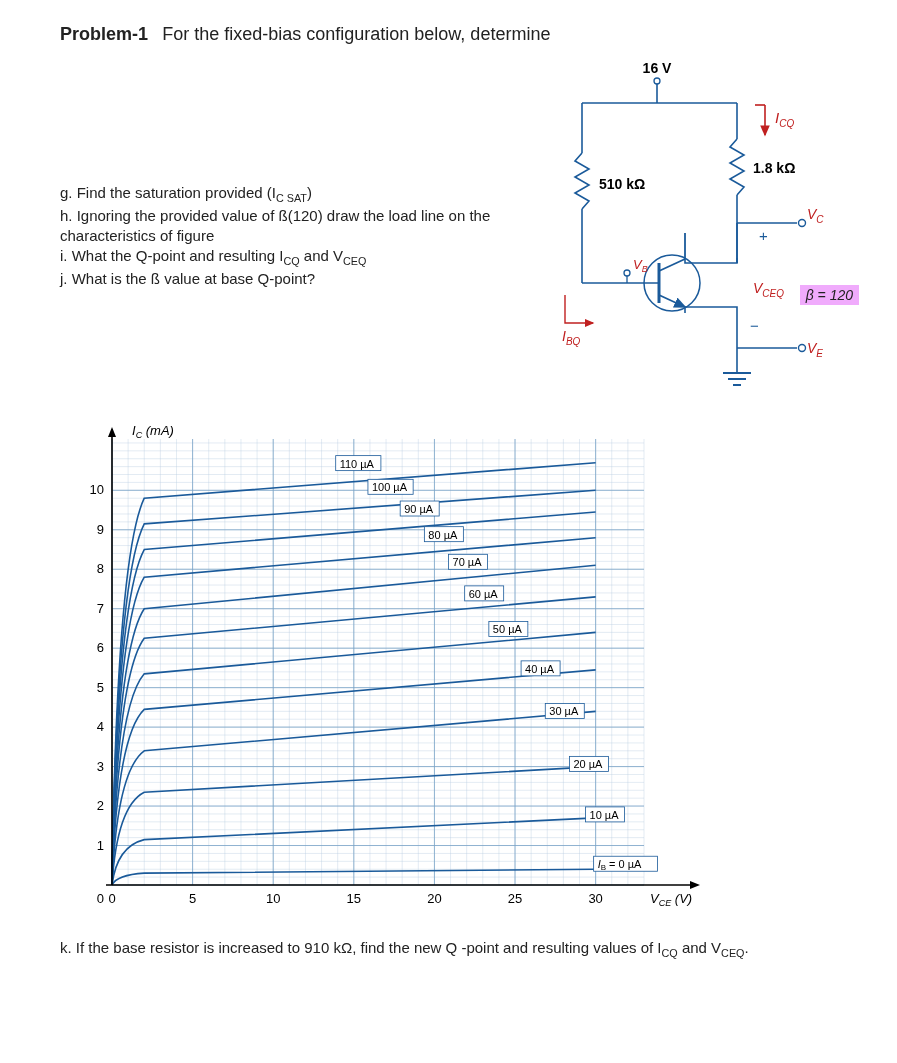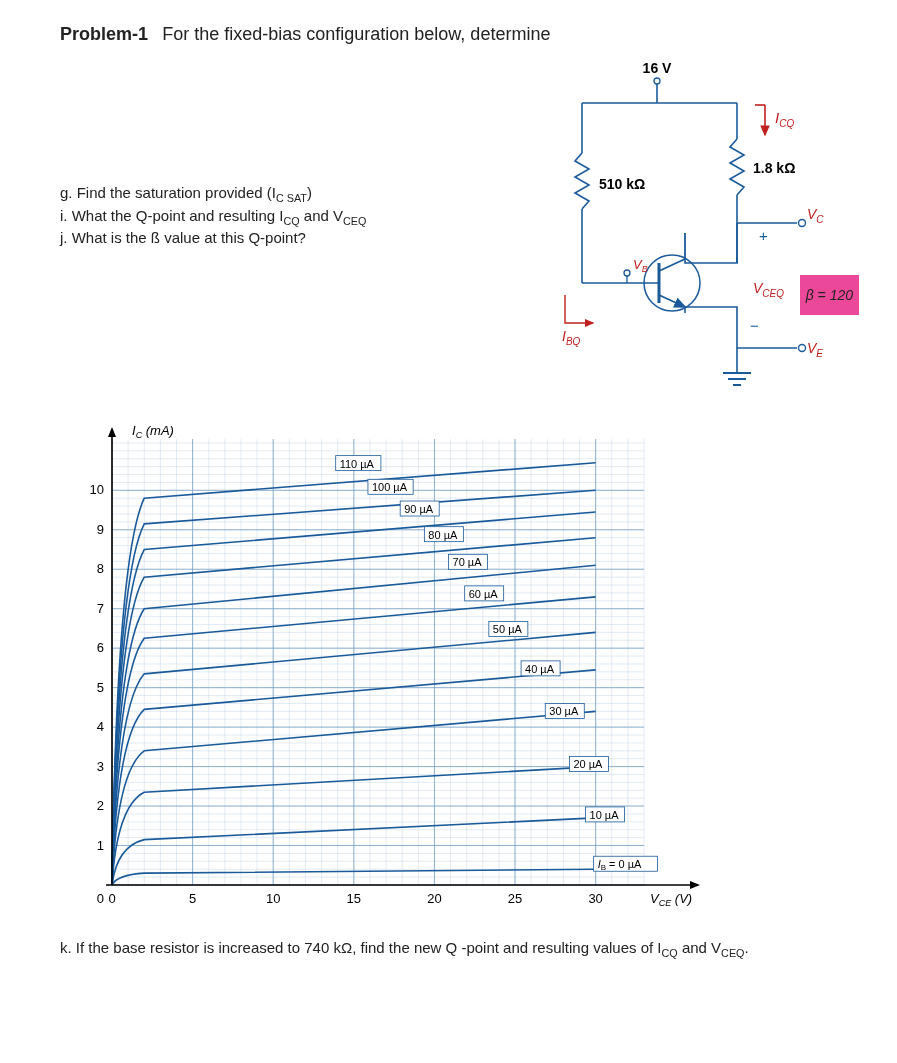--- a/index.html
+++ b/index.html
@@ -26,23 +26,23 @@
   sub { font-size: 0.72em; text-align: right; }
   .circuit {
     flex: 0 0 330px;
     height: 340px;
     position: relative;
   }
   .circuit svg { display: block; }
   .beta-box {
     position: absolute;
     right: -22px;
-    top: 212px;
-    background: #ec4899;
-    padding: 12px 6px;
+    top: 222px;
+    background: #f0abfc;
+    padding: 2px 6px;
     font-style: italic;
     font-size: 14px;
   }
   .chart-wrap {
     margin-top: 12px;
     margin-left: 4px;
   }
   .chart-wrap svg { display: block; }
   .bottom-q { margin-top: 14px; }
 </style>
@@ -53,24 +53,25 @@
   <span class="title-bold">Problem-1</span>
   <span class="title-rest">For the fixed-bias configuration below, determine</span>
 </div>
 
 <div class="top-area">
   <div class="left-col">
     <div class="q-list">
       <p class="q-item">
         <span>g. Find the saturation provided (I</span><sub>C SAT</sub><span>)</span>
       </p>
+      <p class="q-item">h. Ignoring the provided value of ß(120) draw the load line on the characteristics of figure</p>
       <p class="q-item">
         <span>i. What the Q-point and resulting I</span><sub>CQ</sub><span> and V</span><sub>CEQ</sub>
       </p>
-      <p class="q-item">j. What is the ß value at this Q-point?</p>
+      <p class="q-item">j. What is the ß value at base Q-point?</p>
     </div>
   </div>
 
   <div class="circuit">
     <svg width="330" height="340" viewBox="0 0 330 340">
       <defs>
         <marker id="arr" markerWidth="8" markerHeight="8" refX="6" refY="3" orient="auto">
           <path d="M0,0 L7,3 L0,6 Z" fill="#1a5a9a"></path>
         </marker>
         <marker id="arrR" markerWidth="8" markerHeight="8" refX="6" refY="3" orient="auto">
@@ -342,14 +343,14 @@
       <rect x="505.45454545454544" y="341.3823008849558" width="39" height="15" fill="#fff" stroke="#1a5a9a" stroke-width="0.8"></rect>
       <text x="509.45454545454544" y="353.3823008849558" font-size="11" fill="#000">20 µA</text>
       <rect x="521.5757575757575" y="391.9026548672566" width="39" height="15" fill="#fff" stroke="#1a5a9a" stroke-width="0.8"></rect>
       <text x="525.5757575757575" y="403.9026548672566" font-size="11" fill="#000">10 µA</text>
       <rect x="529.6363636363636" y="441.23893805309734" width="63.800000000000004" height="15" fill="#fff" stroke="#1a5a9a" stroke-width="0.8"></rect>
       <text x="533.6363636363636" y="453.23893805309734" font-size="11" fill="#000"><tspan font-style="italic">I</tspan><tspan font-size="8" dy="2">B</tspan><tspan dy="-2"> = 0 µA</tspan></text>
     </svg>
 </div>
 
 <p class="bottom-q">
-  <span>k. If the base resistor is increased to 740 kΩ, find the new Q -point and resulting values of I</span><sub>CQ</sub><span> and V</span><sub>CEQ</sub><span>.</span>
+  <span>k. If the base resistor is increased to 910 kΩ, find the new Q -point and resulting values of I</span><sub>CQ</sub><span> and V</span><sub>CEQ</sub><span>.</span>
 </p>
 
 </body></html>

